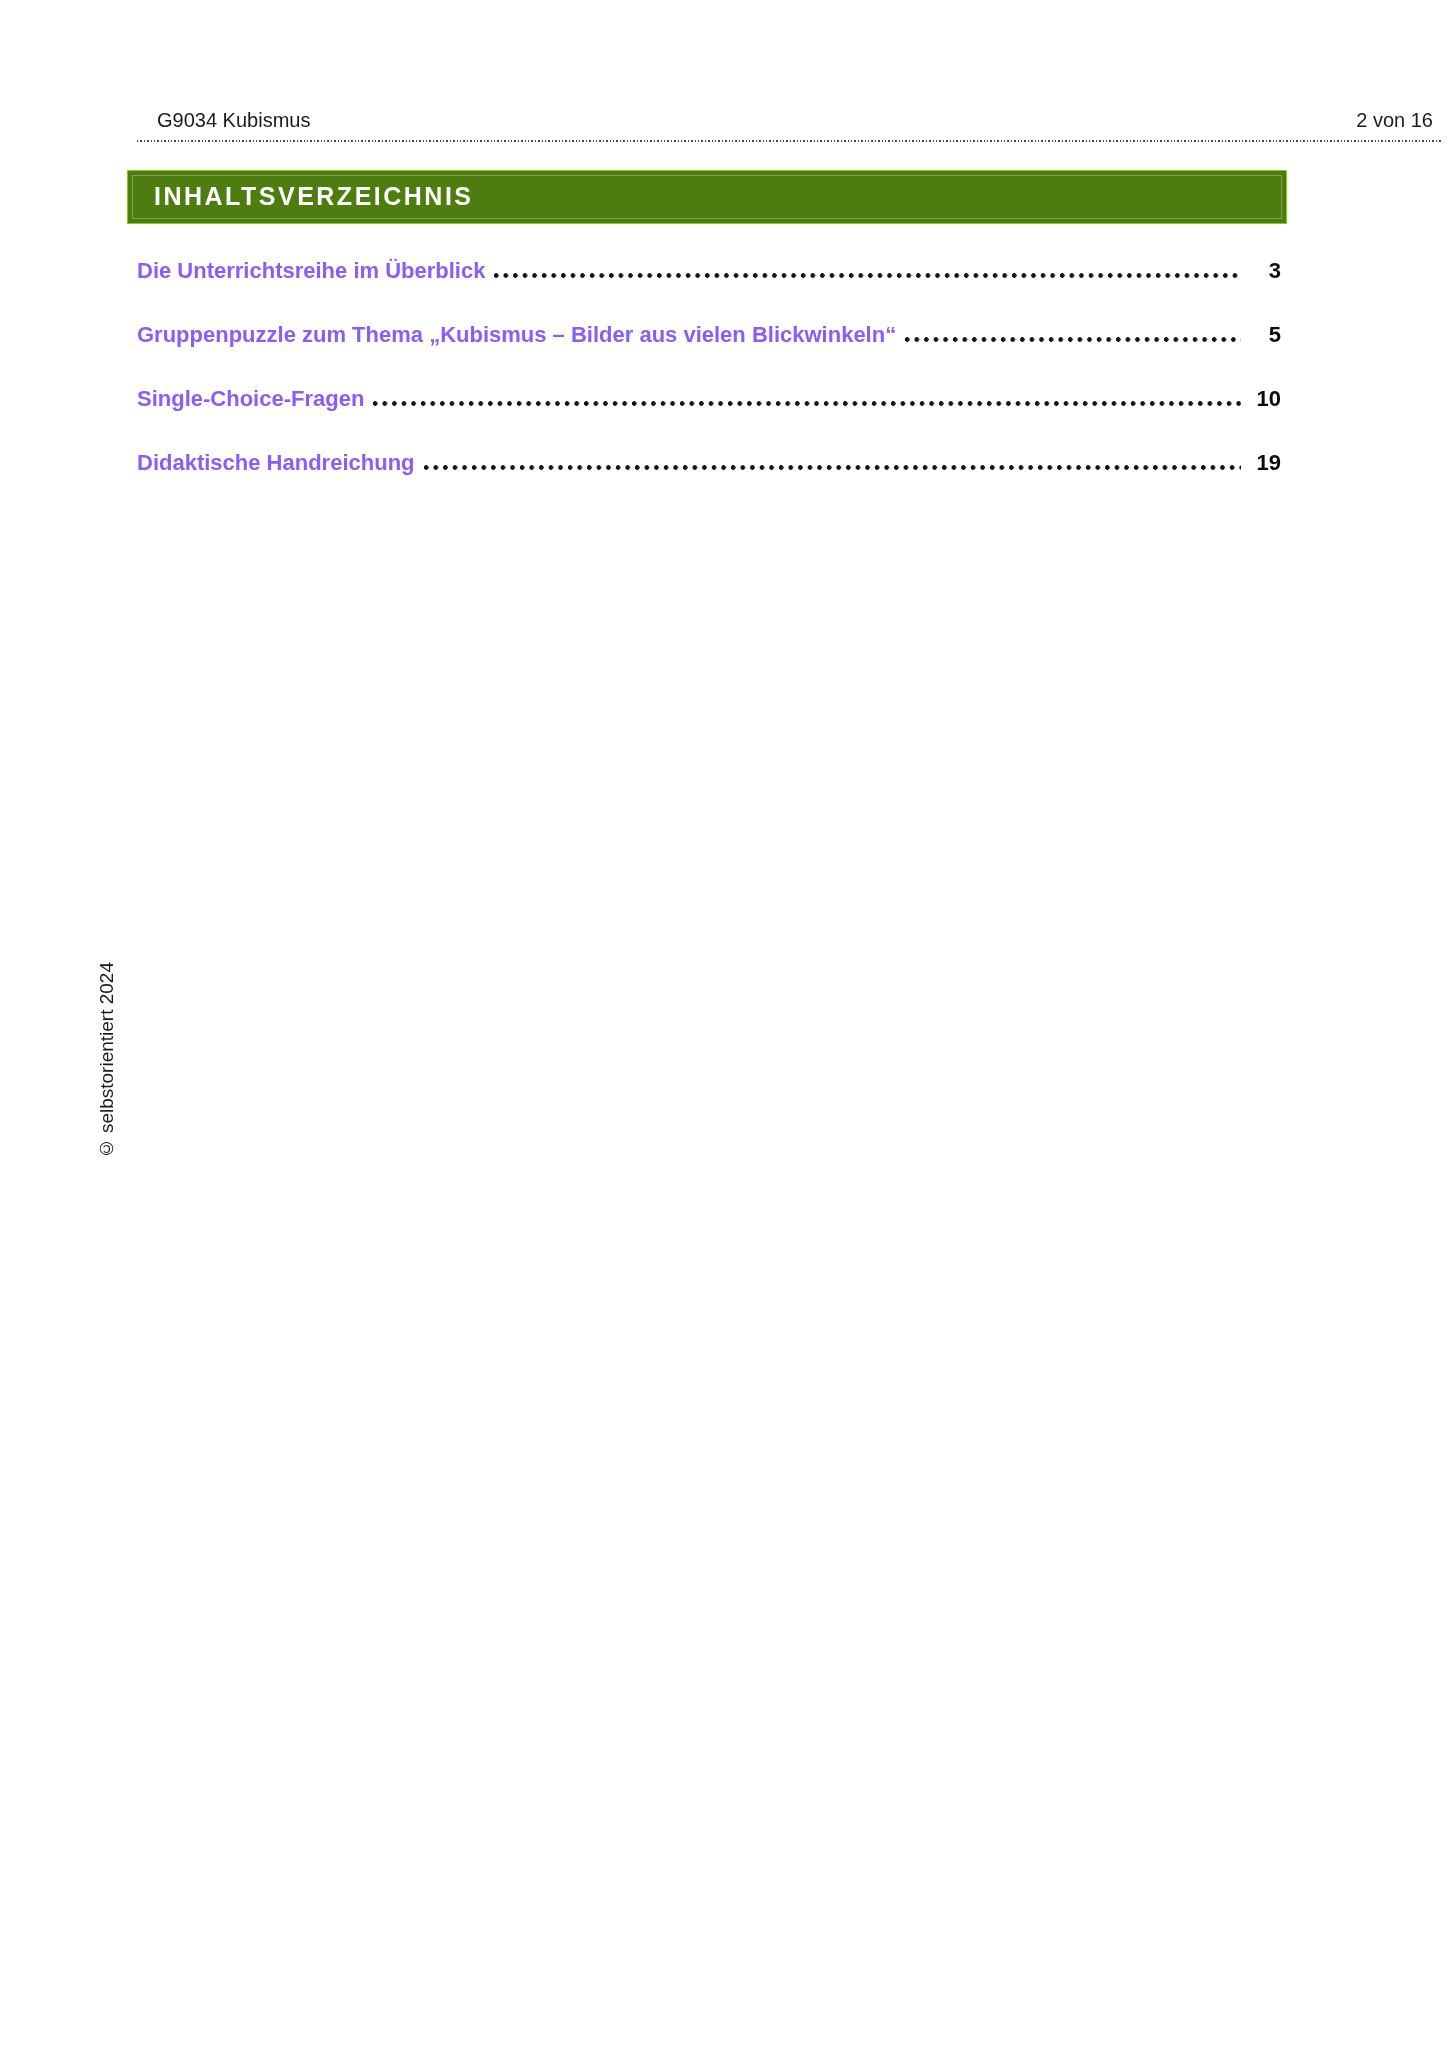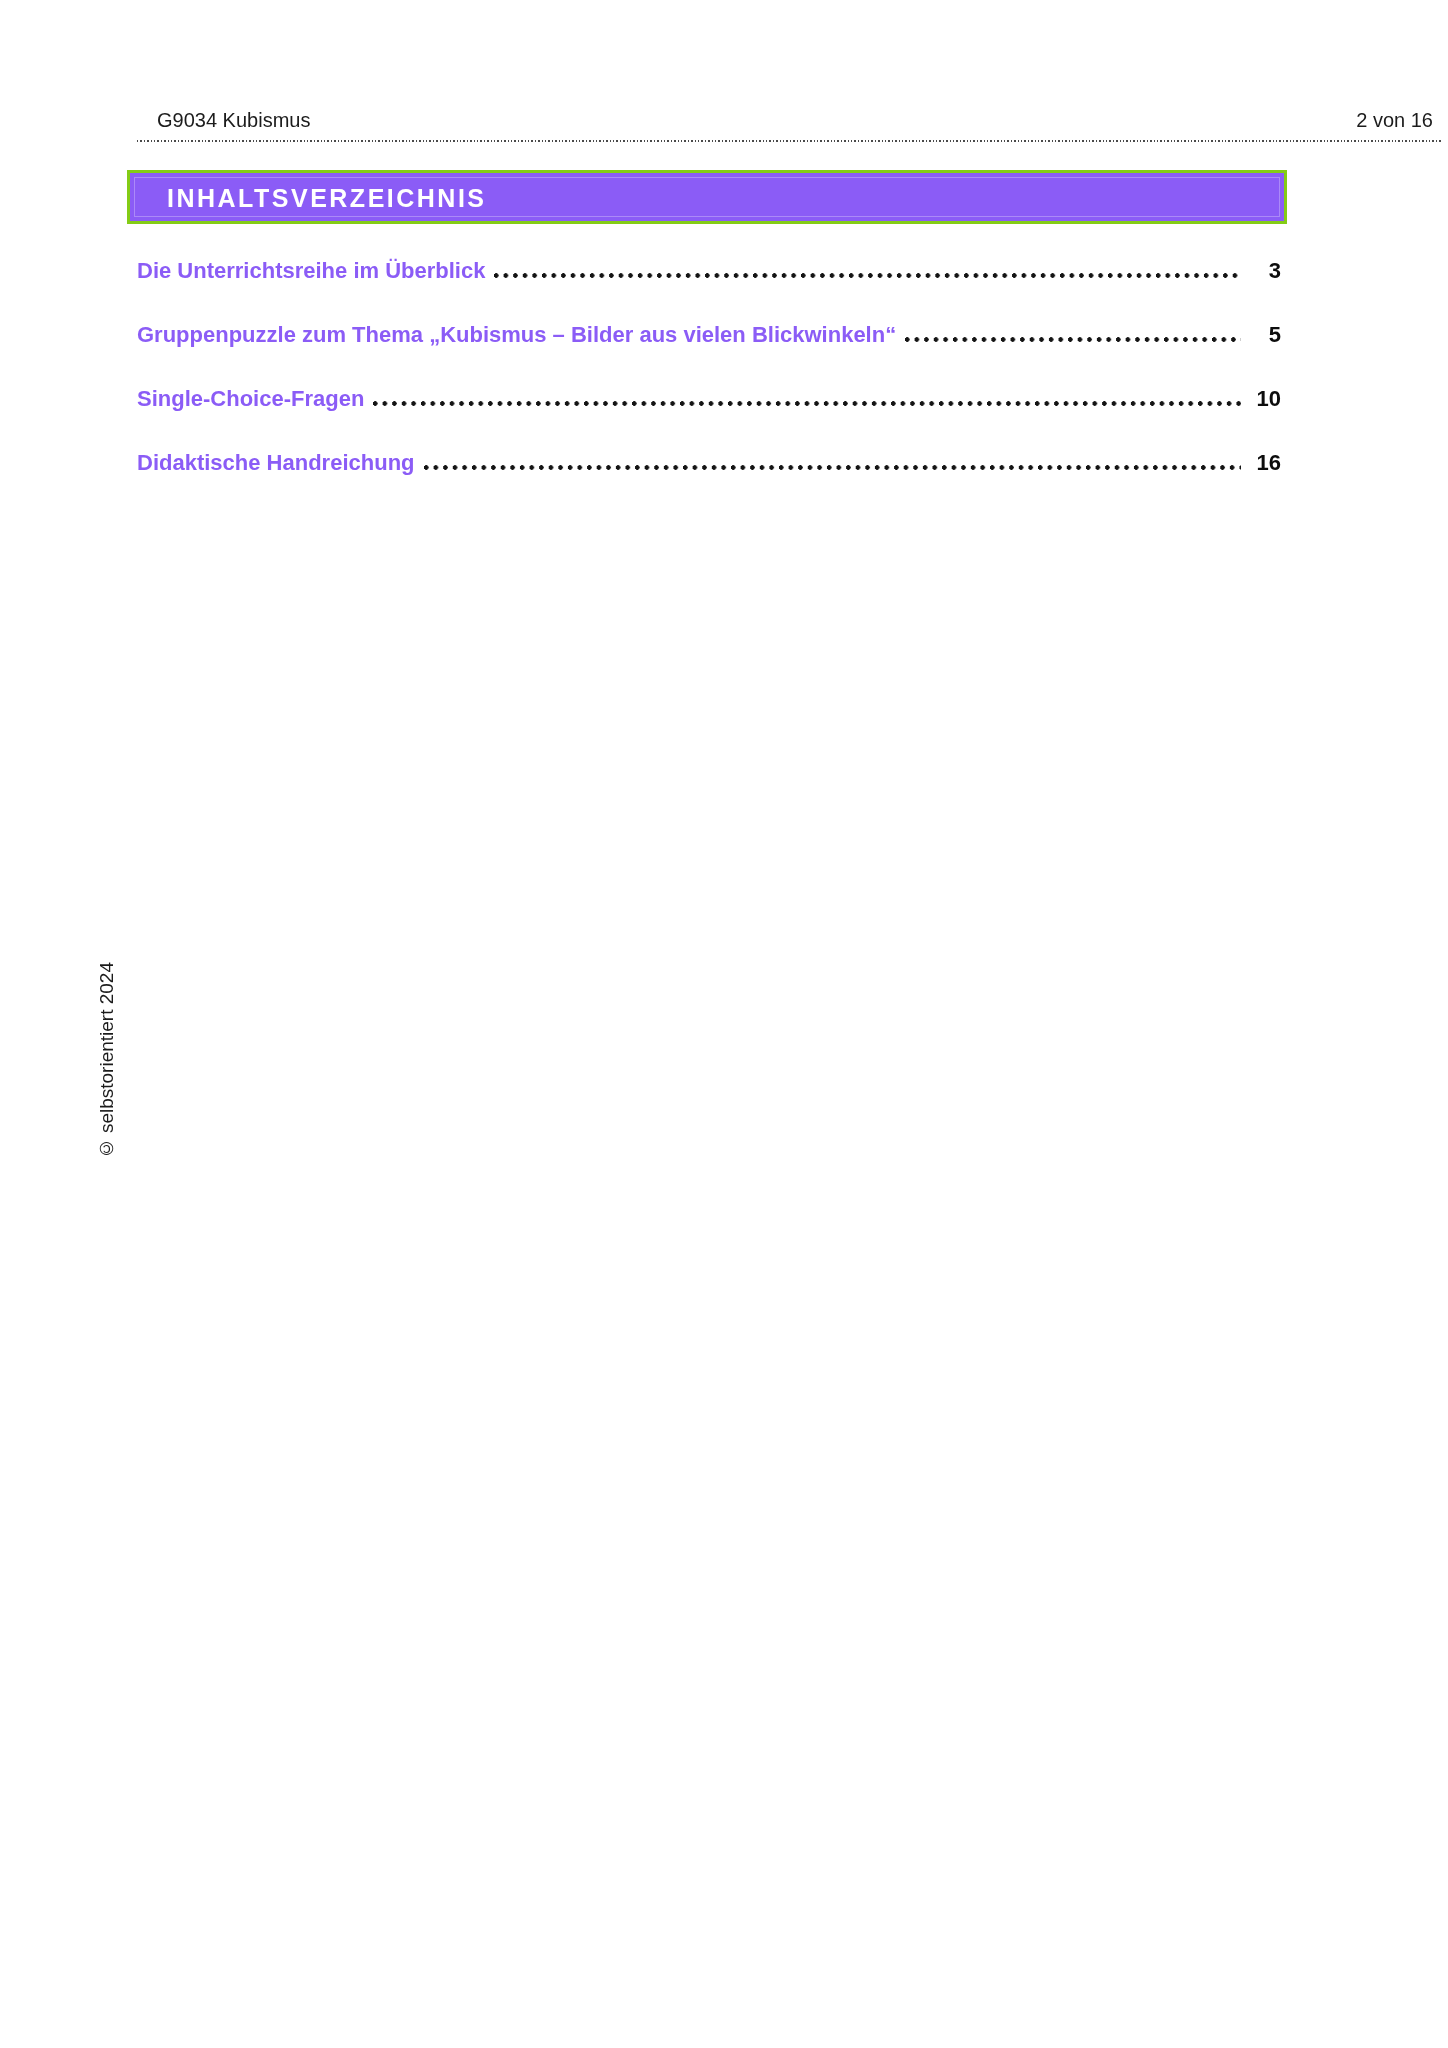--- a/index.html
+++ b/index.html
@@ -20,24 +20,23 @@
     position:absolute;right:15px;top:109px;
     font-size:20px;font-weight:400;color:#1c1c1c;white-space:nowrap;margin-left:40px;
   }
   .header-rule{
     position:absolute;left:137px;top:140px;width:1306px;height:2px;
     background:repeating-linear-gradient(90deg,#4a4a4a 0 1.4px,transparent 1.4px 3.4px);
   }
   
   .banner{
     position:absolute;left:127px;top:170px;width:1160px;height:54px;
-    background:#8b5cf6;
-    border:3px solid #84cc16;
+    background:#4d7c0f;
+    border:1px solid #84cc16;
     box-sizing:border-box;
-    padding-left:11px;
   }
   .banner::before{
     content:"";position:absolute;inset:4px;
     border:1px solid rgba(255,255,255,0.28);
     pointer-events:none;
   }
   .banner-title{
     display:block;
     padding-left:26px;
     line-height:50px;
@@ -104,20 +103,20 @@
 
     <div class="toc-row">
       <span class="toc-label">Single-Choice-Fragen</span>
       <span class="toc-leader"></span>
       <span class="toc-page">10</span>
     </div>
 
     <div class="toc-row">
       <span class="toc-label">Didaktische Handreichung</span>
       <span class="toc-leader"></span>
-      <span class="toc-page">16</span>
+      <span class="toc-page">19</span>
     </div>
 
   </div>
 
   <div class="copyright">© selbstorientiert 2024</div>
 
 </div>
 
 </body></html>

